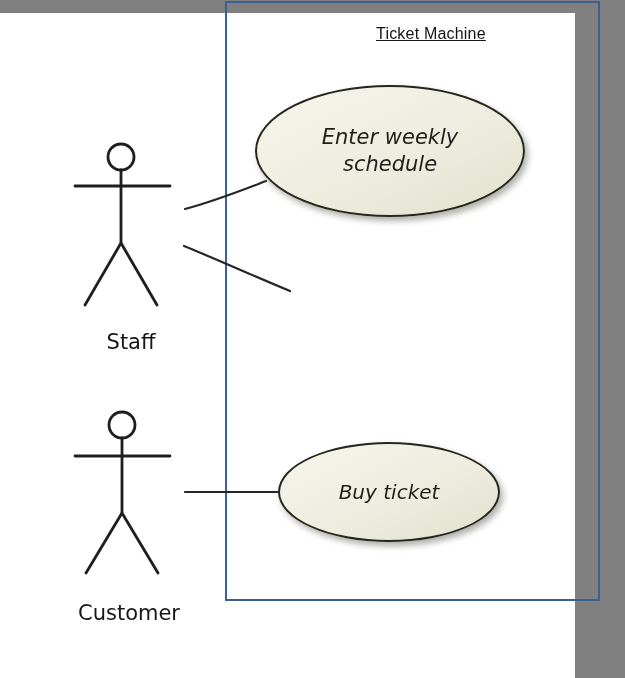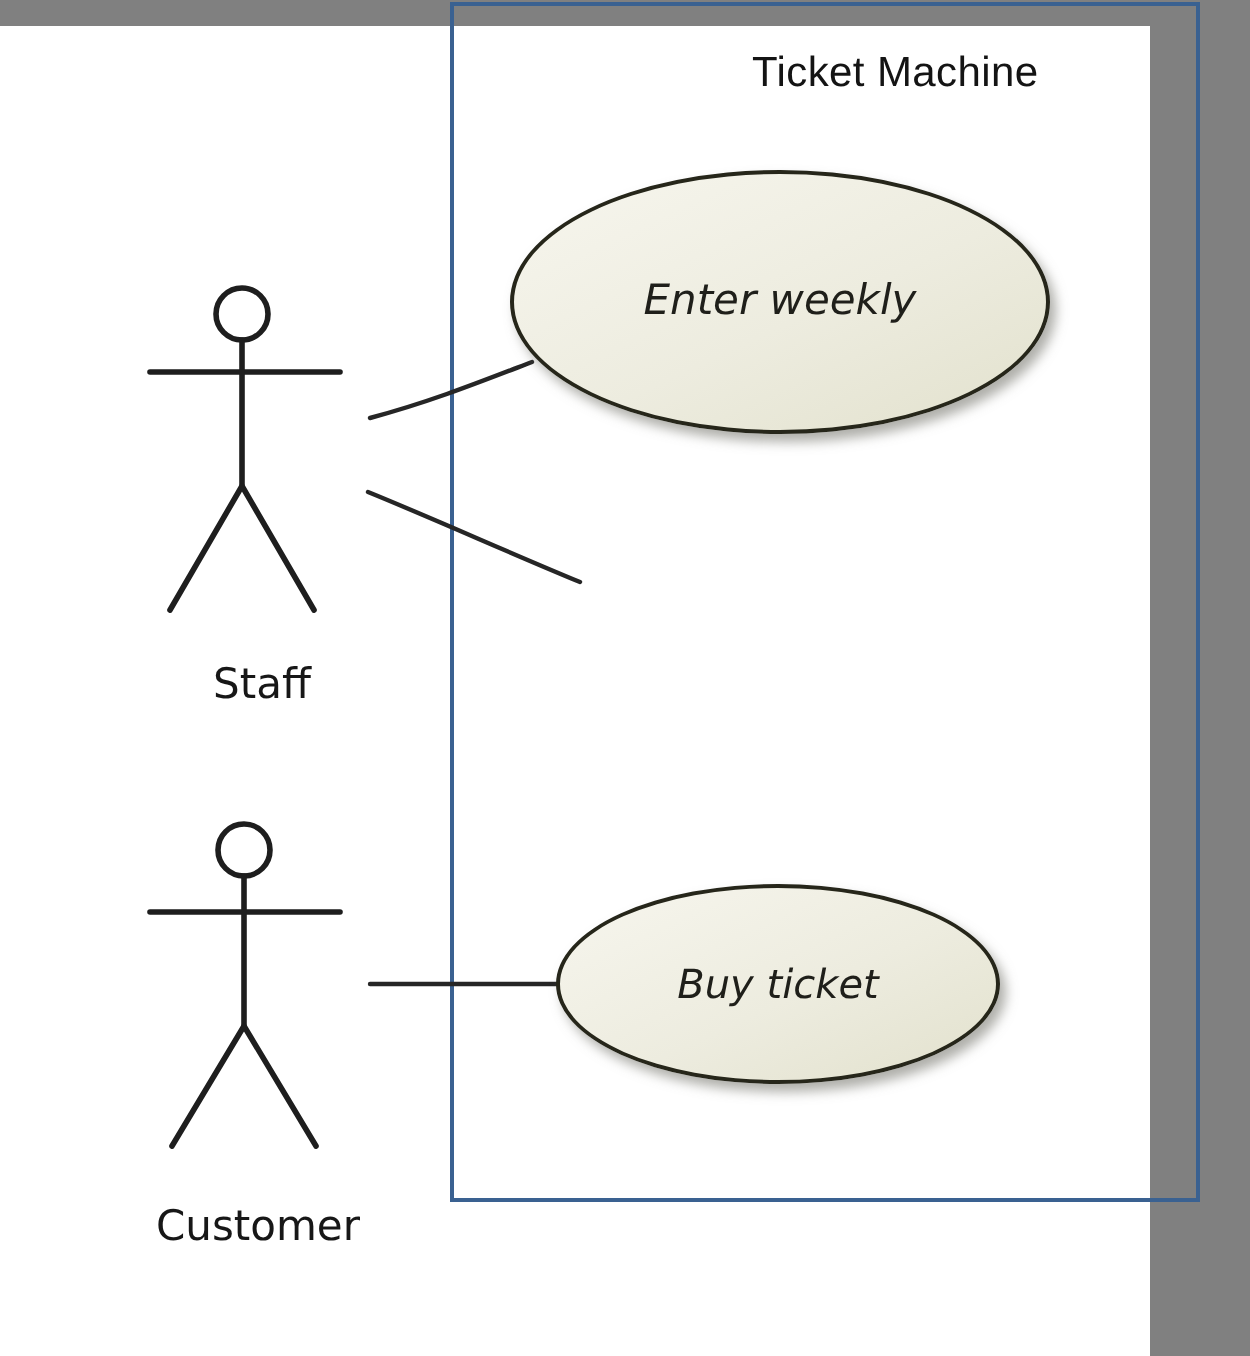--- a/index.html
+++ b/index.html
@@ -11,21 +11,21 @@
   .chrome-top{position:absolute;left:0;top:0;width:625px;height:13px;background:#808080;z-index:1;}
   .chrome-right{position:absolute;left:575px;top:0;width:50px;height:678px;background:#808080;z-index:1;}
   
   .boundary{
     position:absolute;left:225px;top:1px;width:375px;height:600px;
     box-sizing:border-box;border:2px solid #3a6191;background:transparent;z-index:2;
   }
   
   .sys-title{
     position:absolute;left:376px;top:25px;z-index:5;
-    font-size:21px;color:#141414;letter-spacing:0.2px;white-space:nowrap;
+    font-size:16px;color:#141414;letter-spacing:0.2px;white-space:nowrap;text-decoration:underline;
   }
   
   .draw{position:absolute;left:0;top:0;width:625px;height:678px;z-index:3;}
   .draw path,.draw circle{fill:none;stroke:#1e1e1e;stroke-width:2.8;stroke-linecap:round;stroke-linejoin:round;}
   .draw .assoc{stroke-width:2.2;stroke:#262626;}
   
   .usecase{
     position:absolute;z-index:4;border-radius:50%;
     box-sizing:border-box;border:2.5px solid #26261a;
     background:linear-gradient(155deg,#f7f6ee 0%,#edecdf 55%,#e2e1cd 100%);
@@ -75,20 +75,21 @@
       <path d="M86 573 L122 513 L158 573"></path>
     </g>
 
     <path class="assoc" d="M185 209 C215 201 240 191 266 181"></path>
     <path class="assoc" d="M184 246 C216 259 256 277 290 291"></path>
     <path class="assoc" d="M185 492 L279 492"></path>
   </svg>
 
   <div class="usecase uc1">
     <span>Enter weekly</span>
+    <span>schedule</span>
   </div>
 
 
   <div class="usecase uc3">
     <span>Buy ticket</span>
   </div>
 
   <div class="actor-label lbl-staff">Staff</div>
 
   <div class="actor-label lbl-customer">Customer</div>

